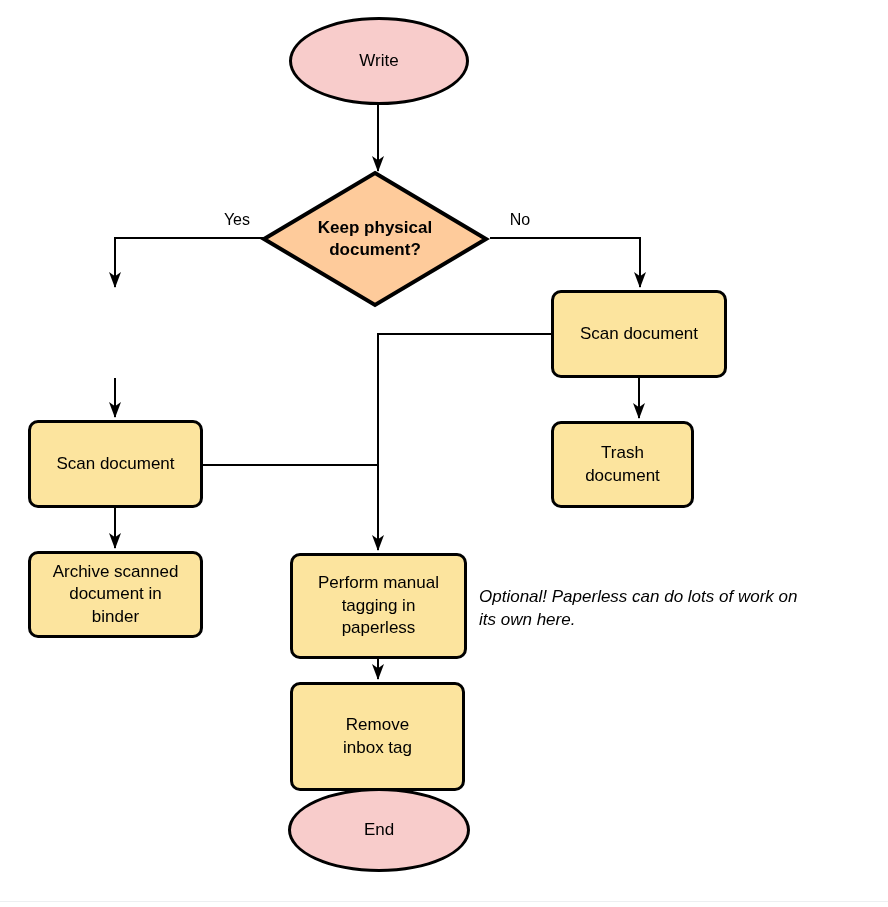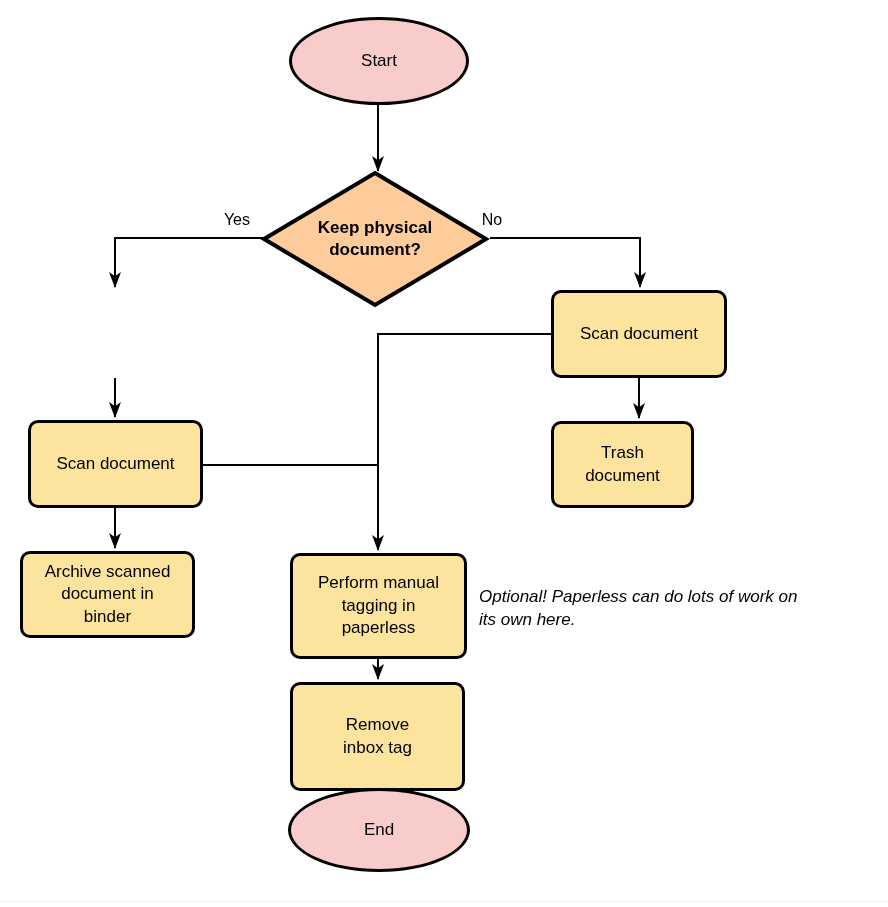--- a/index.html
+++ b/index.html
@@ -83,28 +83,28 @@
     position: absolute;
     left: 0; top: 901px;
     width: 888px; height: 1px;
     background: #edeff1;
   }
   
   #node-start        { left: 289px; top: 17px;  width: 180px; height: 88px; }
   #node-decision     { left: 260px; top: 169px; width: 230px; height: 140px; }
   #node-write-asn    { left: 28px;  top: 290px; width: 175px; height: 88px; }
   #node-scan-keep    { left: 28px;  top: 420px; width: 175px; height: 88px; }
-  #node-archive      { left: 20px;  top: 551px; width: 175px; height: 87px; }
+  #node-archive      { left: 28px;  top: 551px; width: 175px; height: 87px; }
   #node-scan-discard { left: 551px; top: 290px; width: 176px; height: 88px; }
   #node-trash        { left: 551px; top: 421px; width: 143px; height: 87px; }
   #node-tagging      { left: 290px; top: 553px; width: 177px; height: 106px; text-align: center; }
   #node-remove-inbox { left: 290px; top: 682px; width: 175px; height: 109px; }
   #node-end          { left: 288px; top: 788px; width: 182px; height: 84px; justify-content: center; }
   #label-yes { left: 206px; top: 211px; width: 44px; text-align: right; }
-  #label-no  { left: 472px; top: 211px; width: 40px; }
+  #label-no  { left: 500px; top: 211px; width: 40px; }
 </style>
 </head>
 <body>
 
 <div class="canvas">
 
   <svg class="connectors" viewBox="0 0 888 907" xmlns="http://www.w3.org/2000/svg" aria-hidden="true">
     <defs>
       <marker id="arrowhead" markerWidth="9" markerHeight="7" refX="8" refY="3.5" orient="auto" markerUnits="strokeWidth">
         <path d="M0.5,0.5 L8.5,3.5 L0.5,6.5 L2.6,3.5 Z" fill="#000"></path>
@@ -116,21 +116,21 @@
     <path class="edge" d="M115,378 L115,417" marker-end="url(#arrowhead)"></path>
     <path class="edge" d="M115,508 L115,548" marker-end="url(#arrowhead)"></path>
     <path class="edge" d="M639,378 L639,418" marker-end="url(#arrowhead)"></path>
     <path class="edge" d="M551,334 L378,334 L378,550" marker-end="url(#arrowhead)"></path>
     <path class="edge" d="M203,465 L379,465"></path>
     <path class="edge" d="M378,639 L378,679" marker-end="url(#arrowhead)"></path>
     <path class="edge" d="M378,769 L378,810" marker-end="url(#arrowhead)"></path>
   </svg>
 
   <div id="node-start" class="node terminal">
-    <span>Start</span>
+    <span>Write</span>
   </div>
 
   <div id="node-decision" class="decision-wrap">
     <svg width="230" height="140" viewBox="0 0 230 140" xmlns="http://www.w3.org/2000/svg">
       <polygon points="115,4 226,70 115,136 4,70"></polygon>
     </svg>
     <div class="decision-label">Keep physical
 document?</div>
   </div>
 

